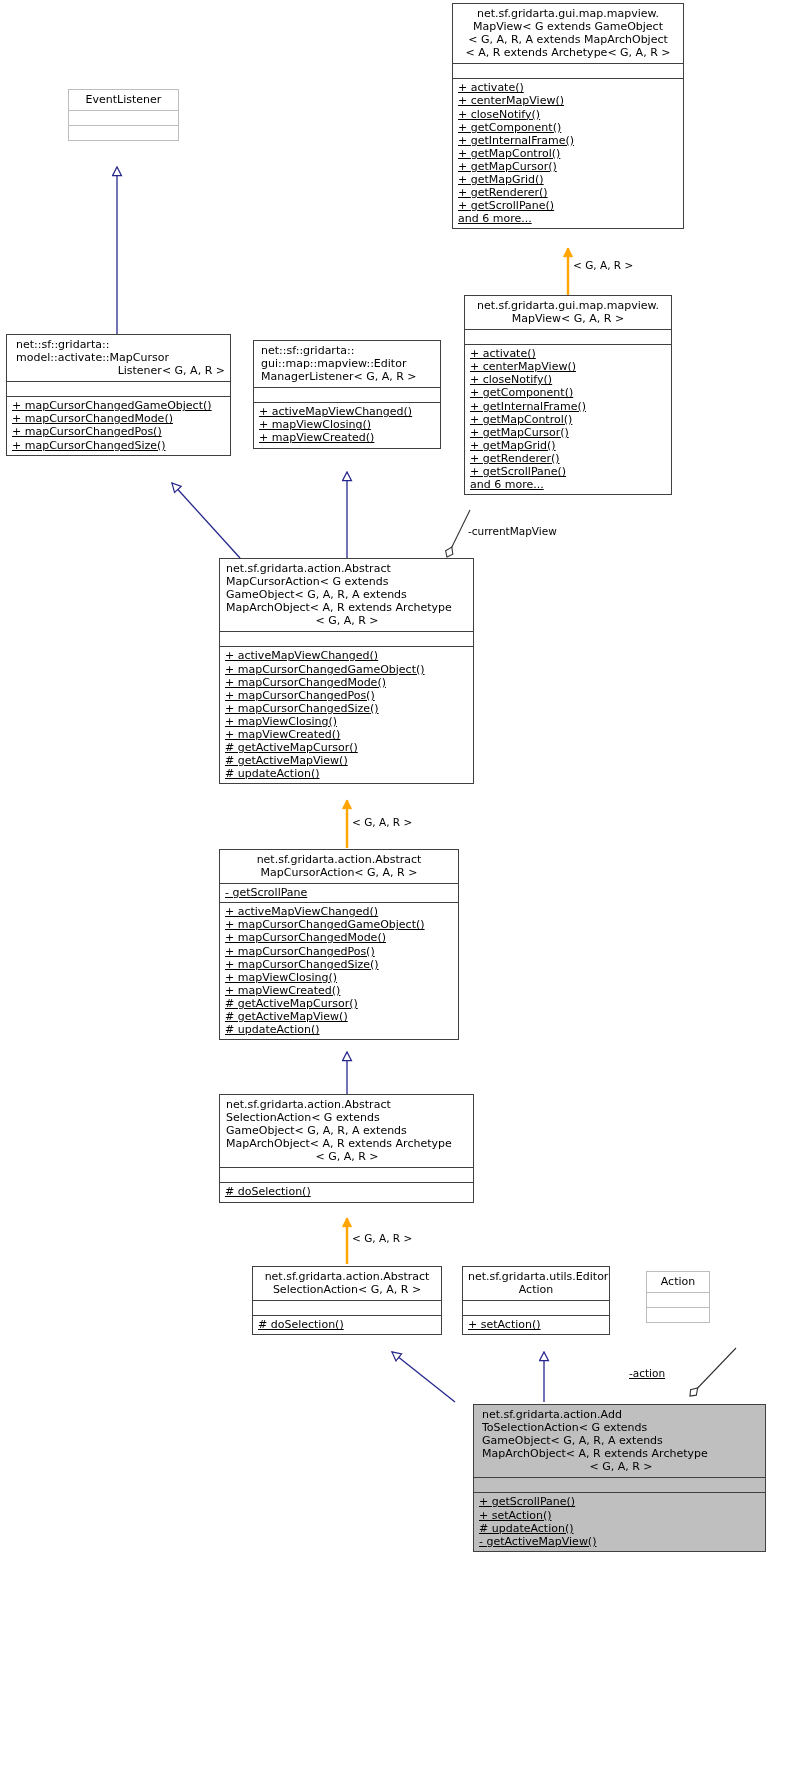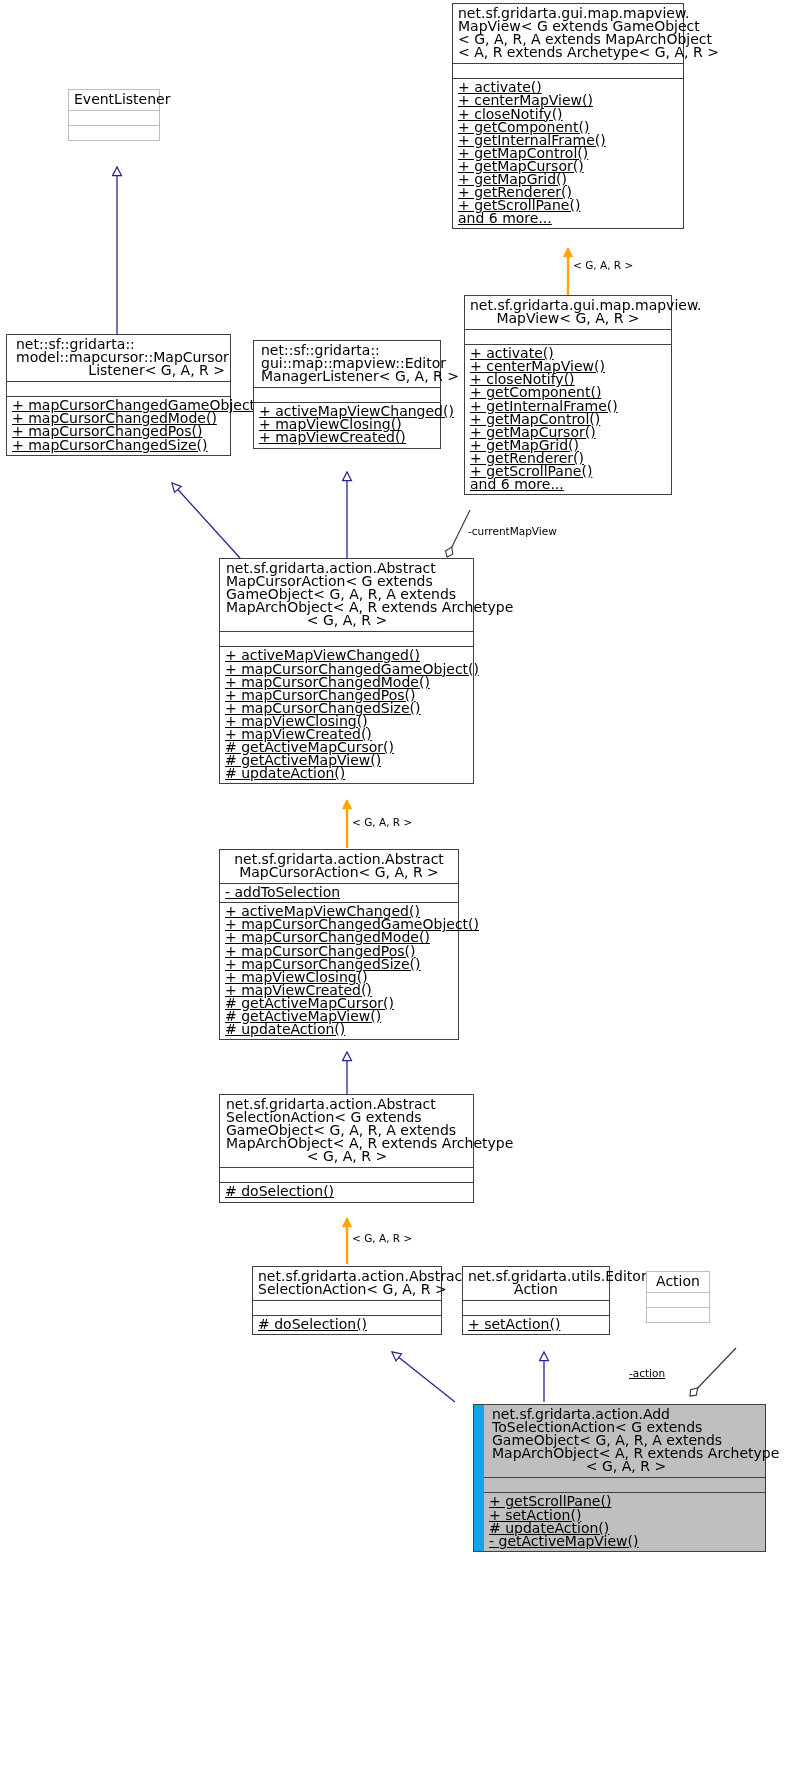--- a/index.html
+++ b/index.html
@@ -26,27 +26,27 @@
     left: 0; top: 0;
     width: 805px;
     height: 1780px;
     pointer-events: none;
   }
   .node {
     position: absolute;
     box-sizing: border-box;
     background: #ffffff;
     border: 1px solid #000000;
-    font-size: 14px;
+    font-size: 11px;
     line-height: 13.1px;
     color: #000000;
   }
   .node.thick { border: 1.6px solid #404040; }
   .node.ext { border: 1px solid #bdbdbd; }
-  .node.hl { background: #0ea5e9; border: 1.6px solid #404040; padding-left: 10px; }
+  .node.hl { background: #ef4444; border: 1.6px solid #404040; }
   .node.hl .sect { background: #bfbfbf; }
 
   .sect {
     box-sizing: border-box;
     padding: 2px 5px 3px 5px;
     background: transparent;
   }
   .sect.title {
     text-align: center;
     padding: 3px 5px 4px 5px;
@@ -123,21 +123,21 @@
 
     <g>
       <line x1="544" y1="1402" x2="544" y2="1352" stroke="#26278c" stroke-width="1.3" marker-end="url(#hollowTri)"></line>
     </g>
 
     <g>
       <path d="M690,1396 L736,1348" stroke="#333333" stroke-width="1.1" fill="none" marker-start="url(#diamondOpen)"></path>
     </g>
   </svg>
 
-  <div class="node ext" style="left:68px; top:89px; width:92px;">
+  <div class="node ext" style="left:68px; top:89px; width:111px;">
     <div class="sect title">
       <div>EventListener</div>
     </div>
     <div class="sect attrs sep-top"></div>
     <div class="sect ops sep-top"></div>
   </div>
 
   <div class="node thick" style="left:452px; top:3px; width:232px;">
     <div class="sect title">
       <div>net.sf.gridarta.gui.map.mapview.</div>
@@ -178,37 +178,37 @@
       <div class="row">+ getMapGrid()</div>
       <div class="row">+ getRenderer()</div>
       <div class="row">+ getScrollPane()</div>
       <div class="row">and 6 more...</div>
     </div>
   </div>
 
   <div class="node thick" style="left:6px; top:334px; width:225px;">
     <div class="sect title" style="text-align:left; padding-left:9px;">
       <div>net::sf::gridarta::</div>
-      <div>model::mapcursor::MapCursor</div>
+      <div>model::activate::MapCursor</div>
       <div style="text-align:right;">Listener&lt; G, A, R &gt;</div>
     </div>
     <div class="sect attrs sep-top"></div>
     <div class="sect ops sep-top">
       <div class="row">+ mapCursorChangedGameObject()</div>
       <div class="row">+ mapCursorChangedMode()</div>
       <div class="row">+ mapCursorChangedPos()</div>
       <div class="row">+ mapCursorChangedSize()</div>
     </div>
   </div>
 
   <div class="node thick" style="left:253px; top:340px; width:188px;">
     <div class="sect title" style="text-align:left; padding-left:7px;">
       <div>net::sf::gridarta::</div>
       <div>gui::map::mapview::Editor</div>
-      <div style="text-align:center;">ManagerListener&lt; G, A, R &gt;</div>
+      <div style="">ManagerListener&lt; G, A, R &gt;</div>
     </div>
     <div class="sect attrs sep-top"></div>
     <div class="sect ops sep-top">
       <div class="row">+ activeMapViewChanged()</div>
       <div class="row">+ mapViewClosing()</div>
       <div class="row">+ mapViewCreated()</div>
     </div>
   </div>
 
   <div class="node thick" style="left:219px; top:558px; width:255px;">
@@ -233,21 +233,21 @@
       <div class="row"># updateAction()</div>
     </div>
   </div>
 
   <div class="node thick" style="left:219px; top:849px; width:240px;">
     <div class="sect title">
       <div>net.sf.gridarta.action.Abstract</div>
       <div>MapCursorAction&lt; G, A, R &gt;</div>
     </div>
     <div class="sect attrs sep-top">
-      <div class="row">- addToSelection</div>
+      <div class="row">- getScrollPane</div>
     </div>
     <div class="sect ops sep-top">
       <div class="row">+ activeMapViewChanged()</div>
       <div class="row">+ mapCursorChangedGameObject()</div>
       <div class="row">+ mapCursorChangedMode()</div>
       <div class="row">+ mapCursorChangedPos()</div>
       <div class="row">+ mapCursorChangedSize()</div>
       <div class="row">+ mapViewClosing()</div>
       <div class="row">+ mapViewCreated()</div>
       <div class="row"># getActiveMapCursor()</div>

